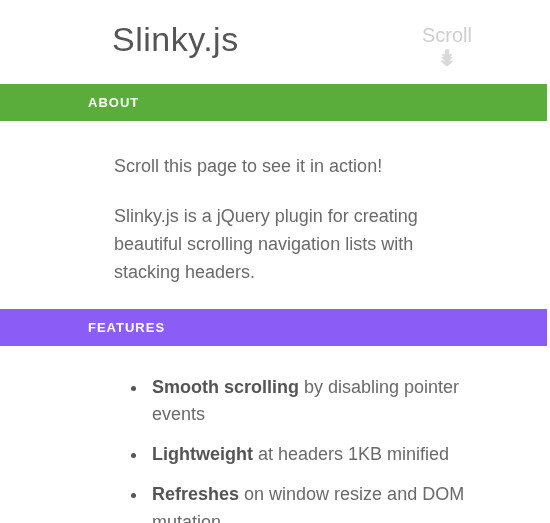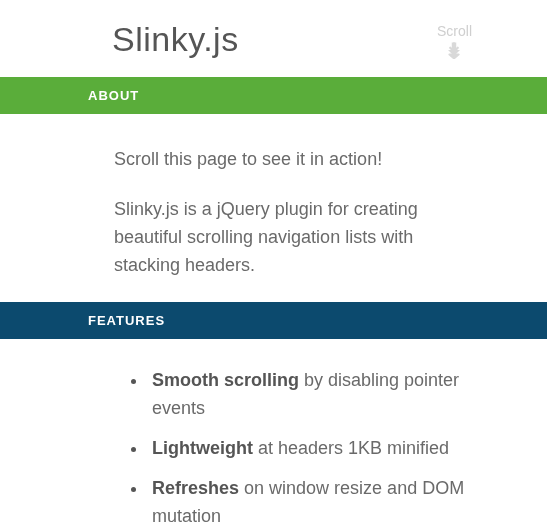--- a/index.html
+++ b/index.html
@@ -23,41 +23,41 @@
   }
   h1.title {
     font-size: 34px;
     font-weight: 500;
     color: #555555;
     letter-spacing: 0.5px;
   }
   .scroll-hint {
     text-align: center;
     color: #cfcfcf;
-    font-size: 14px;
+    font-size: 20px;
     font-weight: 400;
     line-height: 1.1;
     margin-top: 4px;
   }
   .scroll-hint .arrow {
     display: block;
     margin-top: 2px;
   }
   .scroll-hint svg { display: block; margin: 0 auto; }
   .section-header {
     color: #ffffff;
     font-size: 13px;
     font-weight: 700;
     letter-spacing: 1px;
     padding: 11px 18px;
     margin: 0 -45px 8px -70px;
     padding-left: 88px;
   }
   .sh-about { background: #5aad3a; }
-  .sh-features { background: #0c4a6e; }
+  .sh-features { background: #8b5cf6; }
   .body-text {
     font-size: 18px;
     line-height: 1.55;
     color: #6a6a6a;
     padding: 24px 22px 0 44px;
   }
   .body-text p { margin-bottom: 22px; }
   ul.features {
     list-style: disc;
     padding: 20px 30px 0 78px;

